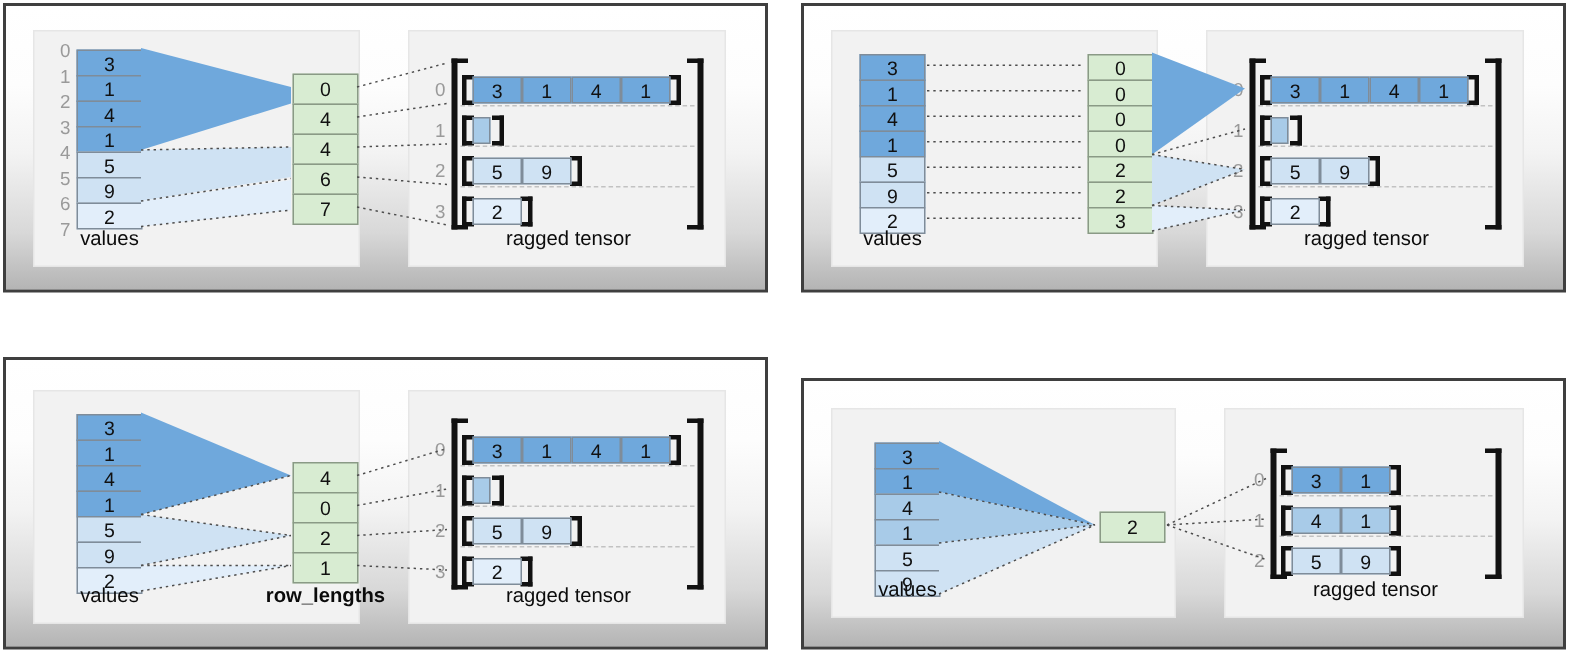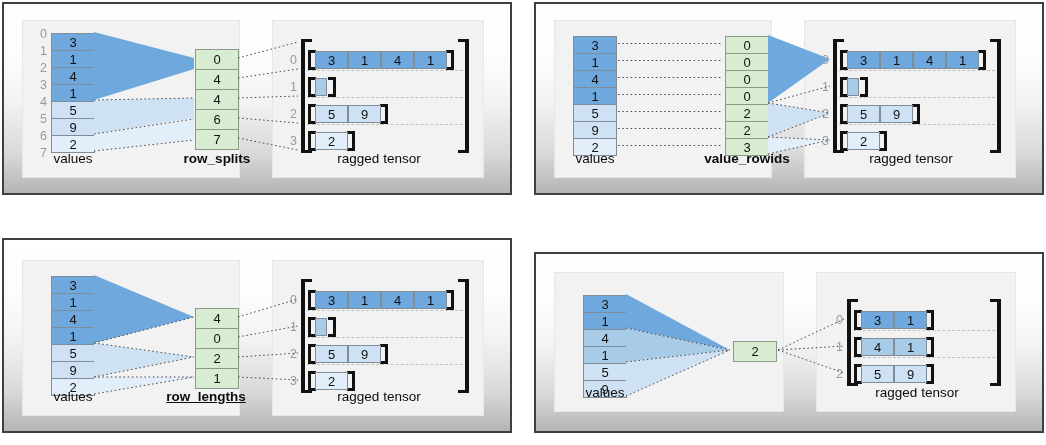--- a/index.html
+++ b/index.html
@@ -108,21 +108,20 @@
         <div class="idxlabel" style="left:6px;top:109px;width:18px;">6</div>
         <div class="idxlabel" style="left:6px;top:126px;width:18px;">7</div>
         <div class="stack" style="left:172px;top:28px;width:44px;height:100px;">
           <div class="cell green" style="left:0;top:0px;width:44px;height:21px;">0</div>
           <div class="cell green" style="left:0;top:20px;width:44px;height:21px;">4</div>
           <div class="cell green" style="left:0;top:40px;width:44px;height:21px;">4</div>
           <div class="cell green" style="left:0;top:60px;width:44px;height:21px;">6</div>
           <div class="cell green" style="left:0;top:80px;width:44px;height:21px;">7</div>
         </div>
         <div class="caption" style="left:10px;top:130px;width:80px;">values</div>
-        <div class="caption bold" style="left:124px;top:130px;width:140px;">row_splits</div>
       </div>
       <div class="ibox" style="left:268px;top:16px;width:212px;height:158px;">
         <div class="brk" style="left:28px;top:18px;width:4px;height:114px;"></div>
         <div class="brk" style="left:28px;top:18px;width:11px;height:3px;"></div>
         <div class="brk" style="left:28px;top:129px;width:11px;height:3px;"></div>
         <div class="brk" style="left:192px;top:18px;width:4px;height:114px;"></div>
         <div class="brk" style="left:185px;top:18px;width:11px;height:3px;"></div>
         <div class="brk" style="left:185px;top:129px;width:11px;height:3px;"></div>
         <div style="position:absolute;left:34px;top:49px;width:156px;height:0;border-top:1px dashed #c2c2c2;"></div>
         <div style="position:absolute;left:34px;top:76px;width:156px;height:0;border-top:1px dashed #c2c2c2;"></div>
@@ -193,21 +192,20 @@
         <div class="stack" style="left:170px;top:15px;width:44px;height:119px;">
           <div class="cell green" style="left:0;top:0px;width:44px;height:18px;">0</div>
           <div class="cell green" style="left:0;top:17px;width:44px;height:18px;">0</div>
           <div class="cell green" style="left:0;top:34px;width:44px;height:18px;">0</div>
           <div class="cell green" style="left:0;top:51px;width:44px;height:18px;">0</div>
           <div class="cell green" style="left:0;top:68px;width:44px;height:18px;">2</div>
           <div class="cell green" style="left:0;top:85px;width:44px;height:18px;">2</div>
           <div class="cell green" style="left:0;top:102px;width:44px;height:18px;">3</div>
         </div>
         <div class="caption" style="left:0px;top:130px;width:80px;">values</div>
-        <div class="caption bold" style="left:122px;top:130px;width:140px;">value_rowids</div>
       </div>
       <div class="ibox" style="left:268px;top:16px;width:212px;height:158px;">
         <div class="brk" style="left:28px;top:18px;width:4px;height:114px;"></div>
         <div class="brk" style="left:28px;top:18px;width:11px;height:3px;"></div>
         <div class="brk" style="left:28px;top:129px;width:11px;height:3px;"></div>
         <div class="brk" style="left:192px;top:18px;width:4px;height:114px;"></div>
         <div class="brk" style="left:185px;top:18px;width:11px;height:3px;"></div>
         <div class="brk" style="left:185px;top:129px;width:11px;height:3px;"></div>
         <div style="position:absolute;left:34px;top:49px;width:156px;height:0;border-top:1px dashed #c2c2c2;"></div>
         <div style="position:absolute;left:34px;top:76px;width:156px;height:0;border-top:1px dashed #c2c2c2;"></div>
@@ -279,21 +277,21 @@
           <div class="cell" style="left:0;top:85px;width:44px;height:18px;background:#cfe2f3;">9</div>
           <div class="cell" style="left:0;top:102px;width:44px;height:18px;background:#e2eefa;">2</div>
         </div>
         <div class="stack" style="left:172px;top:47px;width:44px;height:80px;">
           <div class="cell green" style="left:0;top:0px;width:44px;height:21px;">4</div>
           <div class="cell green" style="left:0;top:20px;width:44px;height:21px;">0</div>
           <div class="cell green" style="left:0;top:40px;width:44px;height:21px;">2</div>
           <div class="cell green" style="left:0;top:60px;width:44px;height:21px;">1</div>
         </div>
         <div class="caption" style="left:10px;top:128px;width:80px;">values</div>
-        <div class="caption bold" style="left:113px;top:128px;width:140px;text-decoration:underline;">row_lengths</div>
+        <div class="caption bold" style="left:124px;top:128px;width:140px;">row_lengths</div>
       </div>
       <div class="ibox" style="left:268px;top:20px;width:212px;height:156px;">
         <div class="brk" style="left:28px;top:18px;width:4px;height:114px;"></div>
         <div class="brk" style="left:28px;top:18px;width:11px;height:3px;"></div>
         <div class="brk" style="left:28px;top:129px;width:11px;height:3px;"></div>
         <div class="brk" style="left:192px;top:18px;width:4px;height:114px;"></div>
         <div class="brk" style="left:185px;top:18px;width:11px;height:3px;"></div>
         <div class="brk" style="left:185px;top:129px;width:11px;height:3px;"></div>
         <div style="position:absolute;left:34px;top:49px;width:156px;height:0;border-top:1px dashed #c2c2c2;"></div>
         <div style="position:absolute;left:34px;top:76px;width:156px;height:0;border-top:1px dashed #c2c2c2;"></div>

